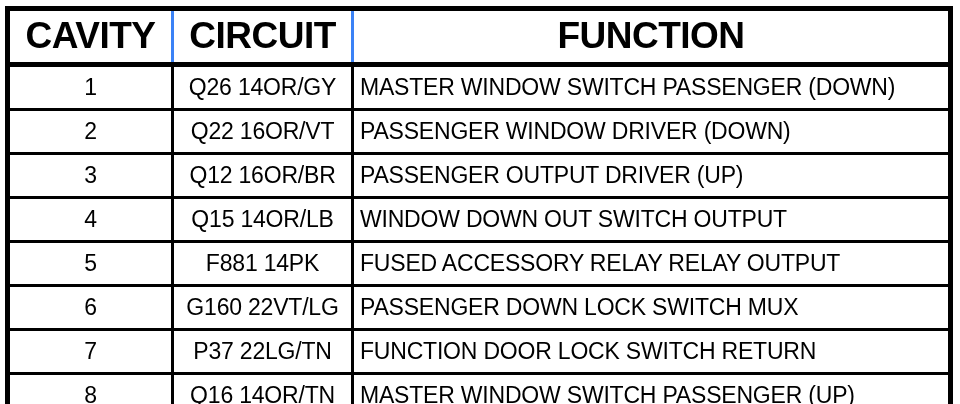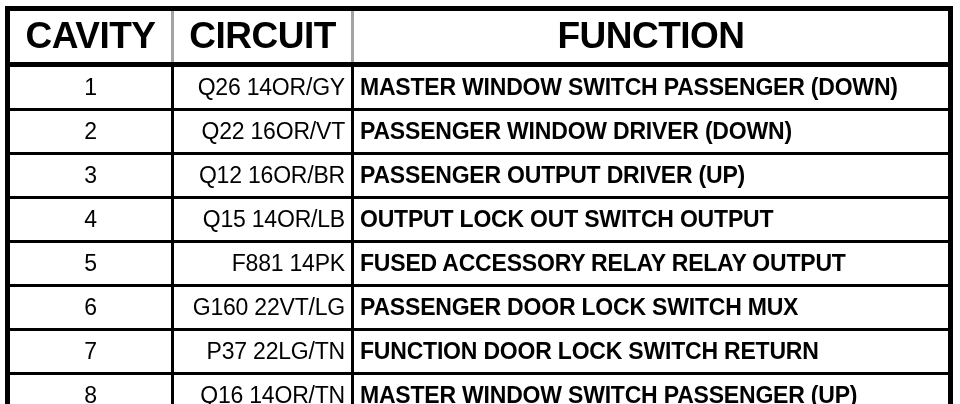--- a/index.html
+++ b/index.html
@@ -40,21 +40,21 @@
   .pinout-table col.col-circuit  { width: 180px; }
   .pinout-table col.col-function { width: auto;  }
 
   
   .pinout-table thead th {
     font-weight: bold;
     font-size: 37px;
     line-height: 1;
     height: 48px;
     padding: 0 2px 3px 2px;
-    border-right: 3px solid #a3a3a3;
+    border-right: 3px solid #3b82f6;
     border-bottom: 5px solid #000000;
     white-space: nowrap;
     letter-spacing: -0.5px;
   }
   .pinout-table thead th:last-child { border-right: none; margin-left: 28px; }
 
   .th-cavity   { text-align: center; }
   .th-circuit  { text-align: center; }
   .th-function { text-align: center; }
 
@@ -66,22 +66,22 @@
     padding: 0 6px;
     border-right: 3px solid #000000;
     border-bottom: 3px solid #000000;
     white-space: nowrap;
     letter-spacing: -0.2px;
   }
   .pinout-table tbody tr:last-child td { border-bottom: none; }
   .pinout-table tbody td:last-child    { border-right: none; }
 
   .cell-cavity   { text-align: center; }
-  .cell-circuit  { text-align: right; padding-left: 8px; }
-  .cell-function { text-align: left; padding-left: 8px; font-weight: bold; }
+  .cell-circuit  { text-align: center; padding-left: 8px; }
+  .cell-function { text-align: left; padding-left: 8px; }
 </style>
 </head>
 <body>
 
 <div id="page">
 
   <table class="pinout-table">
     <colgroup>
       <col class="col-cavity">
       <col class="col-circuit">
@@ -108,31 +108,31 @@
           <td class="cell-function">PASSENGER WINDOW DRIVER (DOWN)</td>
         </tr>
         <tr>
           <td class="cell-cavity">3</td>
           <td class="cell-circuit">Q12 16OR/BR</td>
           <td class="cell-function">PASSENGER OUTPUT DRIVER (UP)</td>
         </tr>
         <tr>
           <td class="cell-cavity">4</td>
           <td class="cell-circuit">Q15 14OR/LB</td>
-          <td class="cell-function">OUTPUT LOCK OUT SWITCH OUTPUT</td>
+          <td class="cell-function">WINDOW DOWN OUT SWITCH OUTPUT</td>
         </tr>
         <tr>
           <td class="cell-cavity">5</td>
           <td class="cell-circuit">F881 14PK</td>
           <td class="cell-function">FUSED ACCESSORY RELAY RELAY OUTPUT</td>
         </tr>
         <tr>
           <td class="cell-cavity">6</td>
           <td class="cell-circuit">G160 22VT/LG</td>
-          <td class="cell-function">PASSENGER DOOR LOCK SWITCH MUX</td>
+          <td class="cell-function">PASSENGER DOWN LOCK SWITCH MUX</td>
         </tr>
         <tr>
           <td class="cell-cavity">7</td>
           <td class="cell-circuit">P37 22LG/TN</td>
           <td class="cell-function">FUNCTION DOOR LOCK SWITCH RETURN</td>
         </tr>
         <tr>
           <td class="cell-cavity">8</td>
           <td class="cell-circuit">Q16 14OR/TN</td>
           <td class="cell-function">MASTER WINDOW SWITCH PASSENGER (UP)</td>

